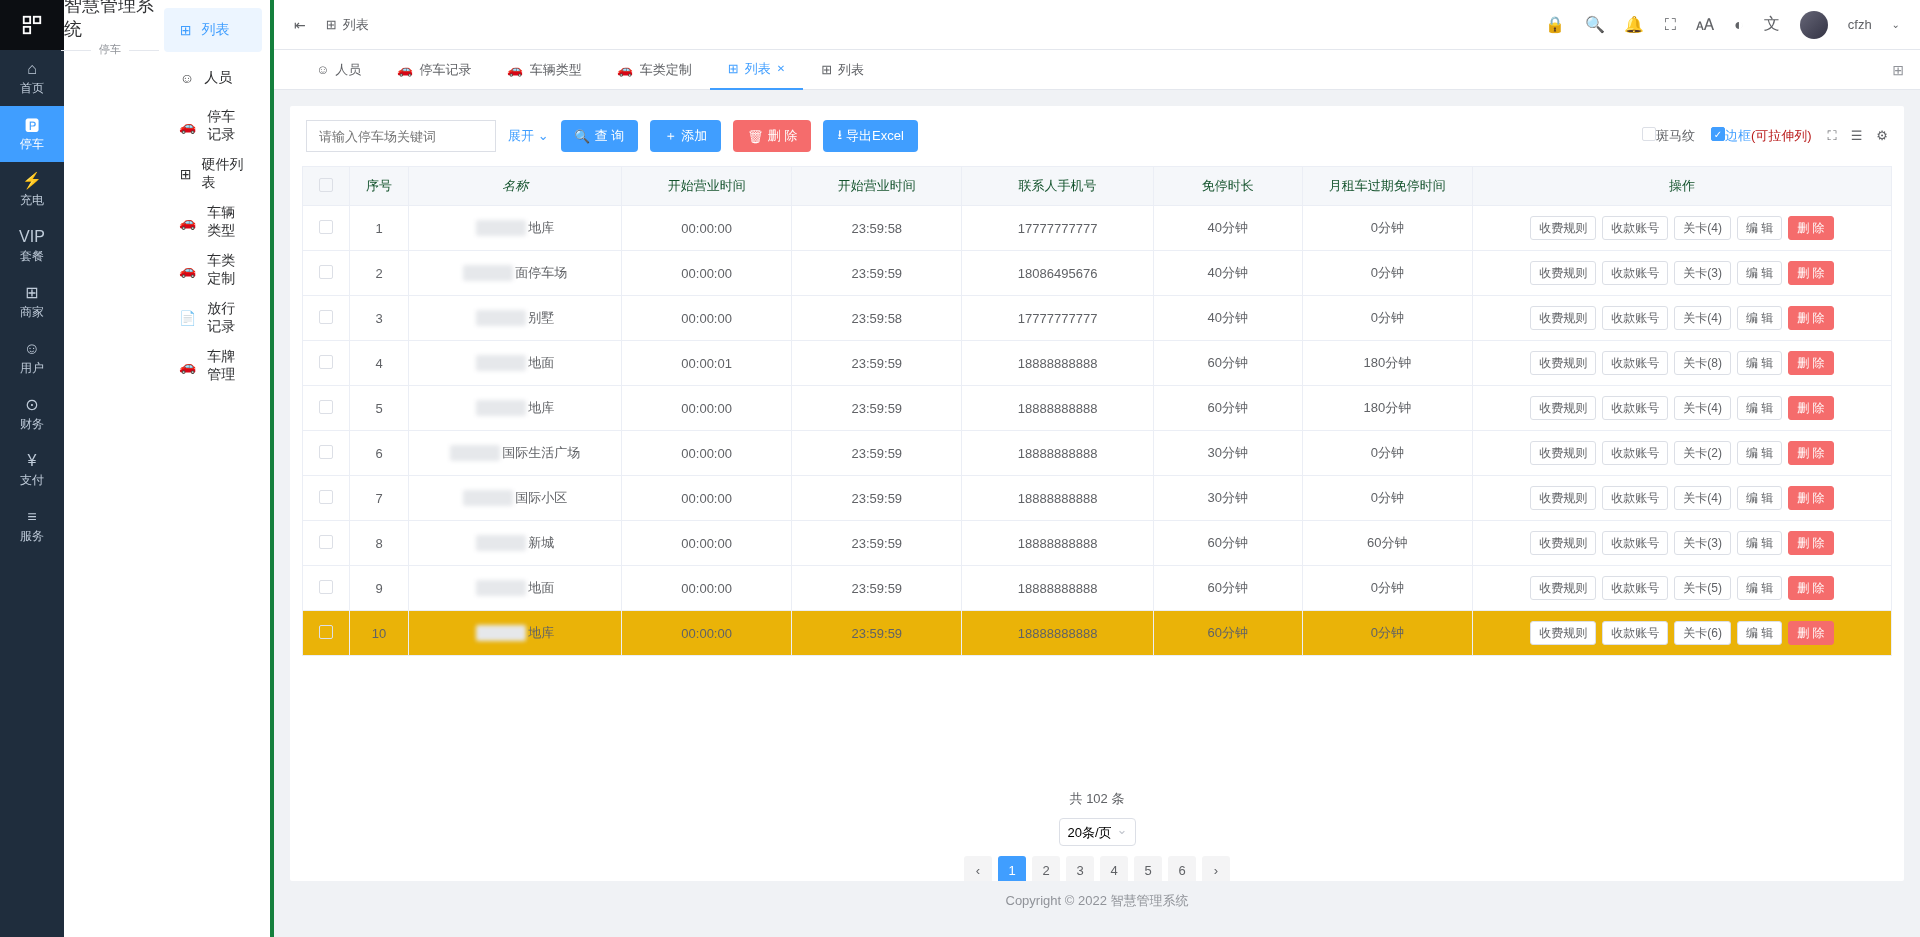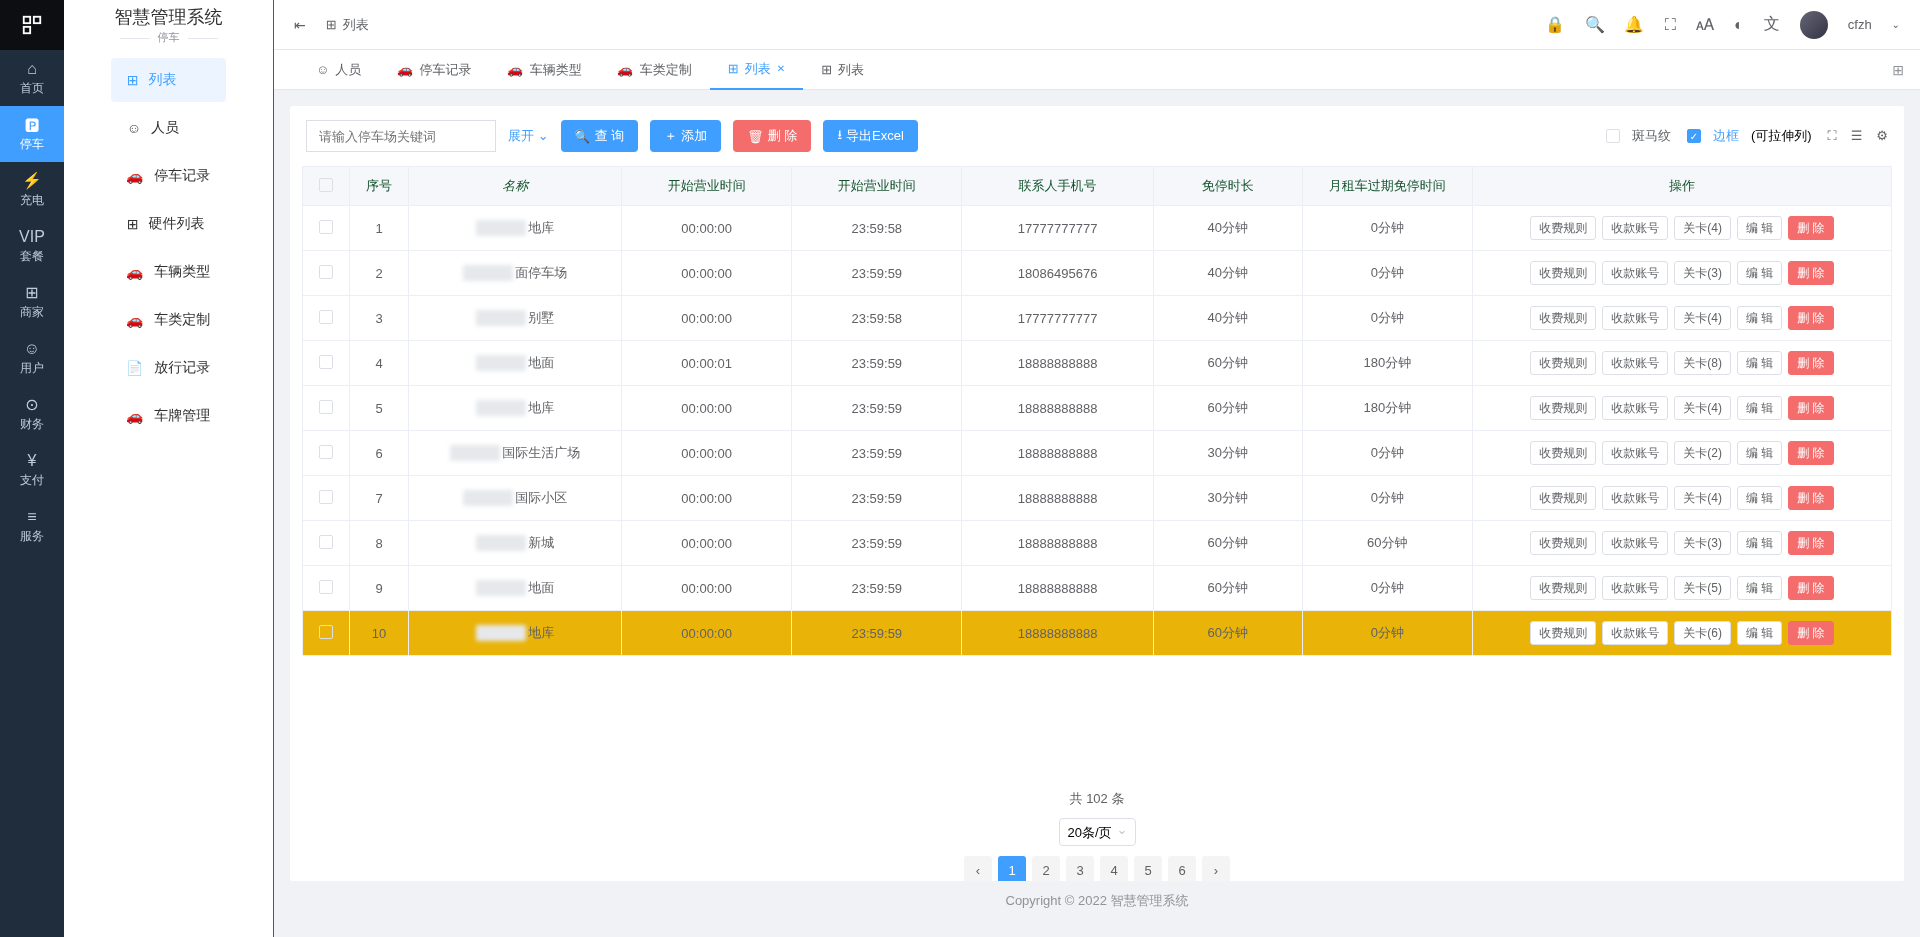--- a/index.html
+++ b/index.html
@@ -7,21 +7,21 @@
 .app { display: flex; height: 937px; width: 1920px; }
 
 
 .sidebar-narrow { width: 64px; background: #1f2d3d; color: #fff; display: flex; flex-direction: column; align-items: center; padding-top: 0; }
 .sidebar-narrow .logo { width: 64px; height: 50px; display: flex; align-items: center; justify-content: center; font-weight: bold; font-size: 20px; color: #fff; background: #0c0e12; }
 .sidebar-narrow .nav-item { width: 64px; height: 56px; display: flex; flex-direction: column; align-items: center; justify-content: center; font-size: 12px; color: #bfcbd9; cursor: pointer; }
 .sidebar-narrow .nav-item.active { background: #409eff; color: #fff; }
 .sidebar-narrow .nav-item .icon { font-size: 16px; margin-bottom: 2px; }
 
 
-.sidebar-wide { width: 210px; background: #fff; border-right: 1px solid #15803d; display: flex; flex-direction: column; align-items: center; }
+.sidebar-wide { width: 210px; background: #fff; border-right: 4px solid #15803d; display: flex; flex-direction: row; }
 .sidebar-wide .brand { height: 50px; display: flex; flex-direction: column; align-items: center; justify-content: center; border-bottom: 0; }
 .sidebar-wide .brand .title { font-size: 18px; font-weight: 500; color: #303133; }
 .sidebar-wide .brand .subtitle { font-size: 11px; color: #909399; margin-top: 1px; position: relative; }
 .sidebar-wide .brand .subtitle::before, .sidebar-wide .brand .subtitle::after { content: ""; position: absolute; top: 50%; width: 30px; height: 1px; background: #e4e7ed; }
 .sidebar-wide .brand .subtitle::before { right: 100%; margin-right: 8px; }
 .sidebar-wide .brand .subtitle::after { left: 100%; margin-left: 8px; }
 .sidebar-wide .menu { padding: 8px; }
 .sidebar-wide .menu-item { height: 44px; display: flex; align-items: center; padding: 0 16px; color: #303133; cursor: pointer; border-radius: 4px; margin-bottom: 4px; font-size: 14px; }
 .sidebar-wide .menu-item .icon { margin-right: 10px; font-size: 14px; }
 .sidebar-wide .menu-item.active { background: #ecf5ff; color: #409eff; }
@@ -49,24 +49,24 @@
 
 
 .toolbar { display: flex; align-items: center; padding: 14px 16px; gap: 12px; }
 .toolbar input.search { height: 32px; border: 1px solid #dcdfe6; border-radius: 0; padding: 0 12px; width: 190px; font-size: 13px; outline: none; }
 .toolbar .link { color: #409eff; cursor: pointer; font-size: 13px; }
 .btn { height: 32px; border: none; border-radius: 4px; padding: 0 14px; font-size: 13px; cursor: pointer; display: inline-flex; align-items: center; gap: 4px; color: #fff; }
 .btn.primary { background: #409eff; }
 .btn.danger { background: #f56c6c; }
 .toolbar .spacer { flex: 1; }
 .toolbar .options { display: flex; align-items: center; gap: 16px; font-size: 13px; color: #606266; }
-.checkbox { display: inline-flex; align-items: center; gap: 12px; cursor: pointer; }
+.checkbox { display: inline-flex; align-items: flex-start; gap: 0; cursor: pointer; }
 .checkbox .box { width: 14px; height: 14px; border: 1px solid #dcdfe6; border-radius: 2px; display: inline-flex; align-items: center; justify-content: center; font-size: 10px; }
 .checkbox.checked .box { background: #409eff; border-color: #409eff; color: #fff; }
-.checkbox .hint { color: #000000; }
+.checkbox .hint { color: #b91c1c; }
 .toolbar .tool-icons { display: flex; gap: 14px; color: #606266; }
 
 
 .table-wrap { flex: 1; overflow: hidden; padding: 0 12px; position: relative; }
 table { width: 100%; border-collapse: collapse; table-layout: fixed; }
 th, td { border: 1px solid #ebeef5; padding: 10px 8px; font-size: 13px; text-align: center; color: #606266; white-space: nowrap; overflow: hidden; text-overflow: ellipsis; }
 th { background: #f5f7fa; font-weight: 500; color: #14532d; }
 .col-check { width: 44px; }
 .col-idx { width: 56px; }
 .col-name { width: 200px; font-style: italic; }

